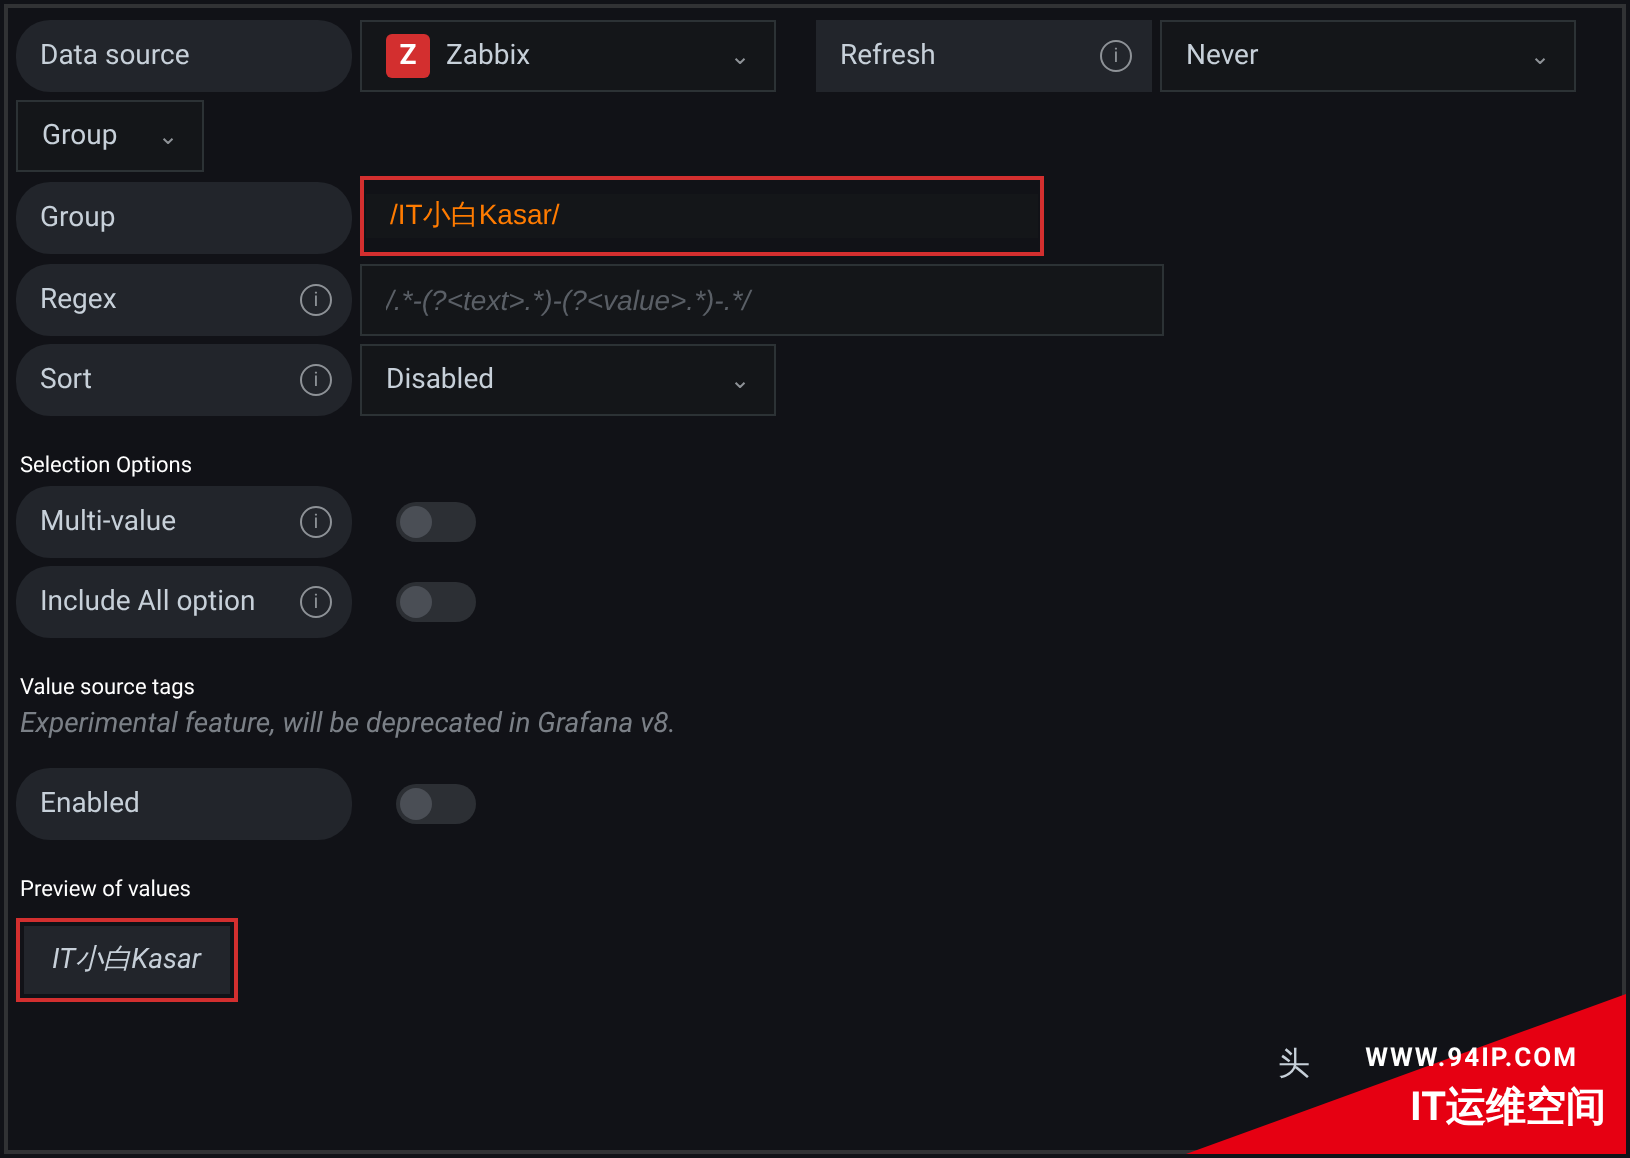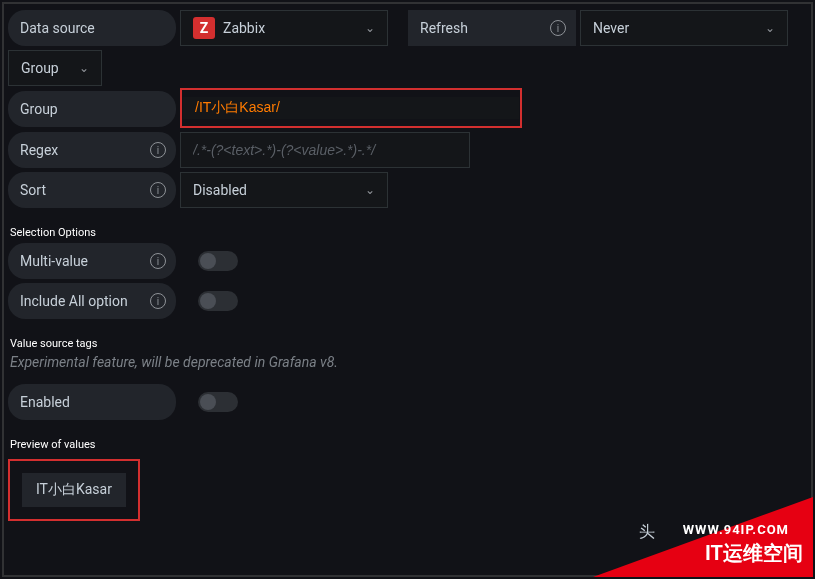--- a/index.html
+++ b/index.html
@@ -104,21 +104,21 @@
     padding: 0 10px 0 12px;
     width: 168px;
   }
   .input-cell {
     background: #141619;
     border: 1px solid #2c3235;
     height: 36px;
     display: flex;
     align-items: center;
     padding: 0 12px;
-    width: 290px;
+    width: 402px;
   }
   .input-cell input {
     background: transparent;
     border: none;
     outline: none;
     color: #c7d0d9;
     font-size: 14px;
     width: 100%;
   }
   .input-cell input::placeholder {
@@ -164,22 +164,23 @@
   }
   .toggle-cell {
     height: 36px;
     display: flex;
     align-items: center;
     padding-left: 12px;
   }
   .preview-pill-wrap {
     border: 2px solid #d32f2f;
     display: inline-block;
-    padding: 12px;
+    padding: 2px;
     margin-top: 4px;
+    font-style: italic;
   }
   .preview-pill {
     background: #22252b;
     padding: 8px 14px;
     color: #c7d0d9;
     font-size: 14px;
   }
   .corner-red {
     position: absolute;
     right: -2px;

